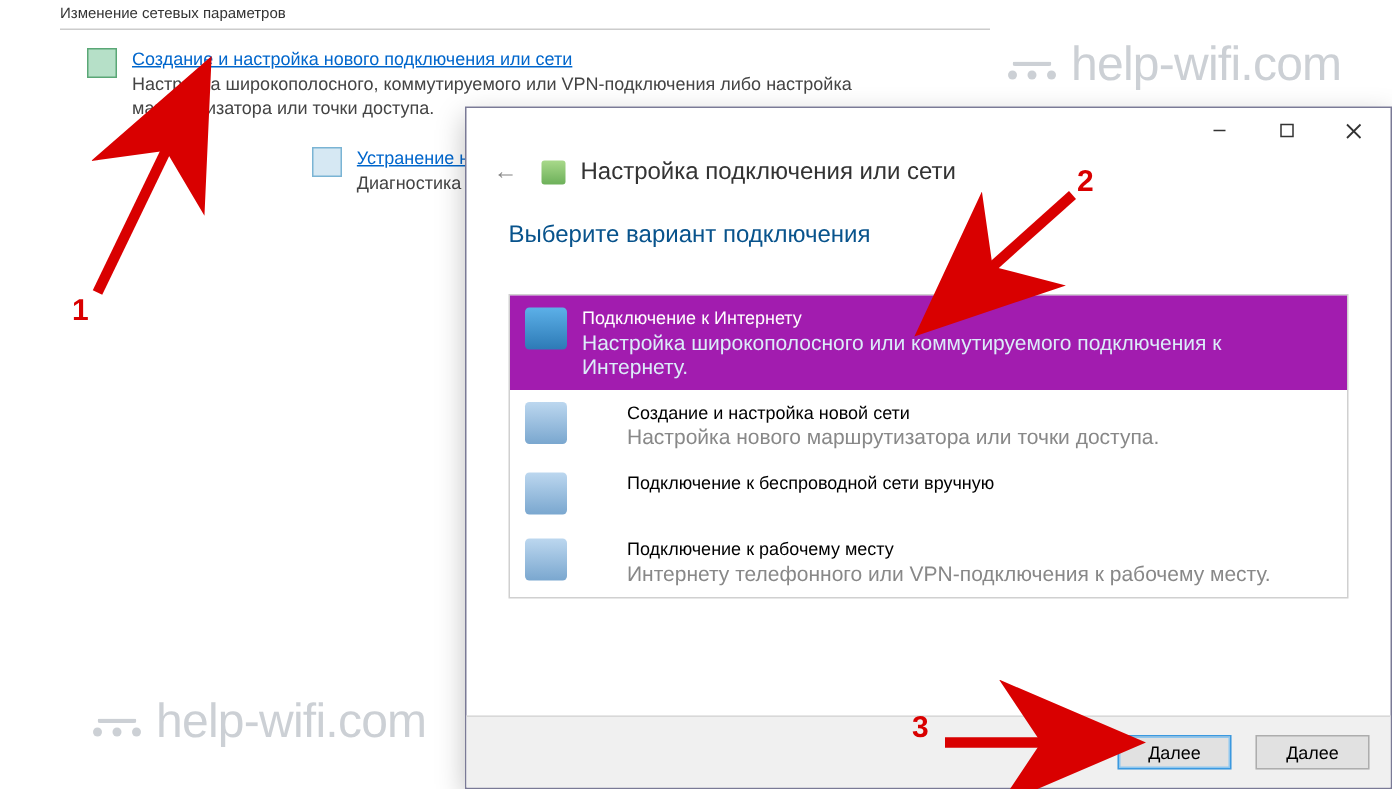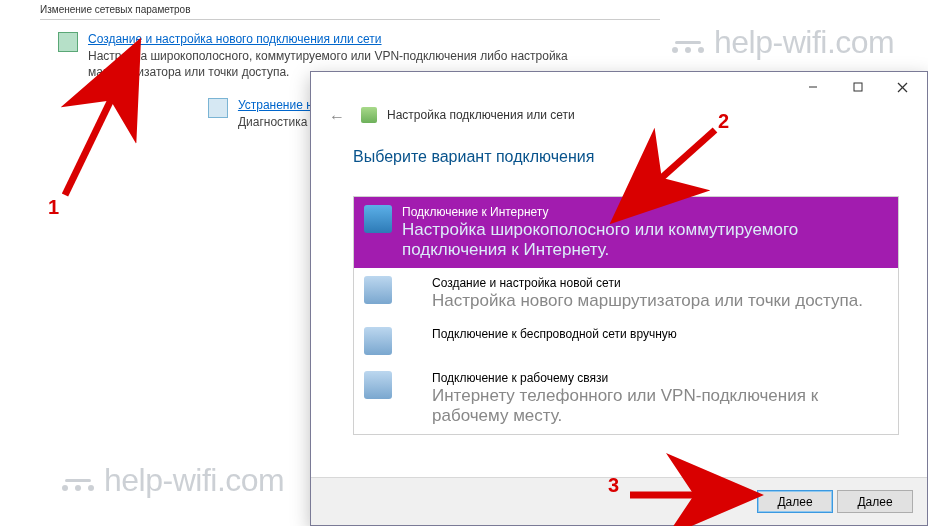--- a/index.html
+++ b/index.html
@@ -95,23 +95,23 @@
   .back-arrow {
     color: #888;
     font-size: 16px;
     padding: 2px 6px;
   }
   .hdr-icon {
     width: 16px; height: 16px;
     background: linear-gradient(#a8d98a,#6db05a);
     border-radius: 2px;
   }
-  .hdr-text { font-size: 12px; color: #333; }
+  .hdr-text { font-size: 16px; color: #333; }
   .dlg-body {
-    padding: 14px 28px 0 42px;
+    padding: 14px 28px 0 28px;
   }
   .dlg-heading {
     color: #08538c;
     font-size: 16px;
     font-weight: 400;
     margin-bottom: 30px;
   }
   .opt-list {
     border: 1px solid #d0d0d0;
     background: #fff;
@@ -138,35 +138,35 @@
   .opt.selected .opt-icon {
     background: linear-gradient(#5cb0e8,#2d7ab6);
   }
   .opt-title {
     font-size: 12px;
     font-weight: 400;
     color: #000;
   }
   .opt.selected .opt-title { color: #fff; }
   .opt-desc {
-    font-size: 17px;
+    font-size: 14px;
     color: #888;
     margin-top: 1px;
   }
   .opt.selected .opt-desc { color: #dcecf9; }
   .dlg-footer {
     position: absolute;
     bottom: 0; left: 0; right: 0;
     height: 48px;
     background: #f0f0f0;
     border-top: 1px solid #d8d8d8;
     display: flex;
     justify-content: flex-end;
     align-items: center;
-    gap: 4px;
+    gap: 16px;
     padding-right: 14px;
   }
   .btn {
     min-width: 76px;
     height: 23px;
     background: #e1e1e1;
     border: 1px solid #adadad;
     font-size: 12px;
     font-family: inherit;
     cursor: pointer;
@@ -298,21 +298,21 @@
       </div>
       <div class="opt">
         <div class="opt-icon"></div>
         <div>
           <div class="opt-title">Подключение к беспроводной сети вручную</div>
         </div>
       </div>
       <div class="opt">
         <div class="opt-icon"></div>
         <div>
-          <div class="opt-title">Подключение к рабочему связи</div>
+          <div class="opt-title">Подключение к рабочему месту</div>
           <div class="opt-desc">Интернету телефонного или VPN-подключения к рабочему месту.</div>
         </div>
       </div>
     </div>
   </div>
   <div class="dlg-footer">
     <button class="btn primary">Далее</button>
     <button class="btn">Далее</button>
   </div>
 </div>

